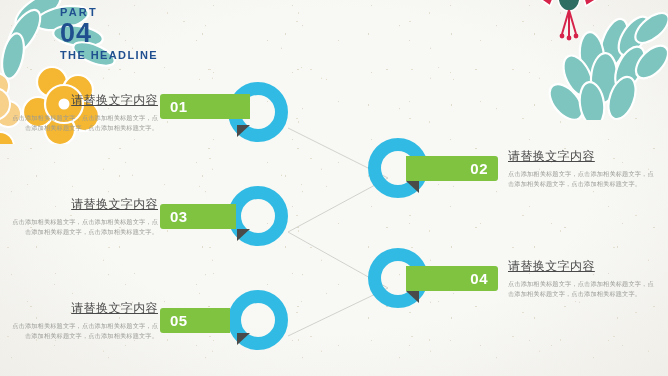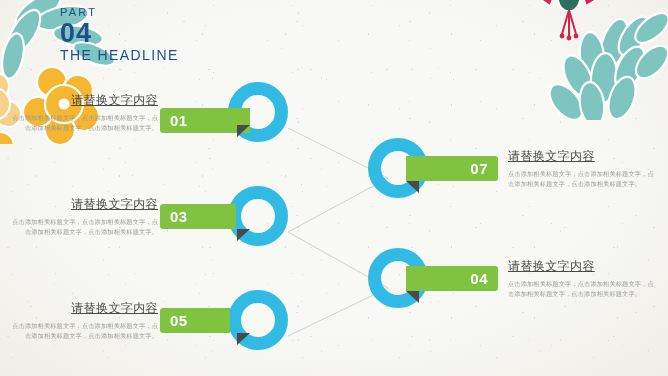--- a/index.html
+++ b/index.html
@@ -56,35 +56,35 @@
 
   
   .header {
     position: absolute;
     left: 60px;
     top: 6px;
     z-index: 6;
   }
   .part-label {
     font-size: 11px;
-    font-weight: normal;
+    font-weight: bold;
     letter-spacing: 2.2px;
     color: #1f4f8f;
     line-height: 13px;
   }
   .part-number {
     font-size: 27px;
     font-weight: bold;
     color: #1f4f8f;
     line-height: 28px;
     letter-spacing: 1px;
   }
   .headline {
-    font-size: 14px;
-    font-weight: normal;
+    font-size: 11px;
+    font-weight: bold;
     letter-spacing: 1.4px;
     color: #1f4f8f;
     line-height: 14px;
     margin-top: 1px;
   }
 
   
   .deco { position: absolute; pointer-events: none; z-index: 1; }
   .deco-tl { left: -34px; top: -26px; }
   .deco-tr { right: -8px; top: -30px; }
@@ -252,34 +252,34 @@
     <g stroke="#d2d2cd" stroke-width="1" fill="none">
       <line x1="288" y1="128" x2="388" y2="178"></line>
       <line x1="288" y1="232" x2="388" y2="178"></line>
       <line x1="288" y1="232" x2="388" y2="288"></line>
       <line x1="288" y1="336" x2="388" y2="288"></line>
     </g>
   </svg>
 
   <div class="node">
     <div class="ring" style="left:228px; top:82px;"></div>
-    <div class="bar left" style="left:160px; top:108px; width:90px;">
+    <div class="bar left" style="left:160px; top:94px; width:90px;">
       <span class="bar-num">01</span>
     </div>
     <div class="fold left" style="left:237px; top:125px;"></div>
     <div class="txt l" style="left:10px; top:92px;">
       <div class="txt-title">请替换文字内容</div>
       <div class="txt-body">点击添加相关标题文字，点击添加相关标题文字，点击添加相关标题文字，点击添加相关标题文字。</div>
     </div>
   </div>
 
   <div class="node">
     <div class="ring" style="left:368px; top:138px;"></div>
     <div class="bar right" style="left:406px; top:156px; width:92px;">
-      <span class="bar-num">07</span>
+      <span class="bar-num">02</span>
     </div>
     <div class="fold right" style="left:406px; top:181px;"></div>
     <div class="txt r" style="left:508px; top:148px;">
       <div class="txt-title">请替换文字内容</div>
       <div class="txt-body">点击添加相关标题文字，点击添加相关标题文字，点击添加相关标题文字，点击添加相关标题文字。</div>
     </div>
   </div>
 
   <div class="node">
     <div class="ring" style="left:228px; top:186px;"></div>

